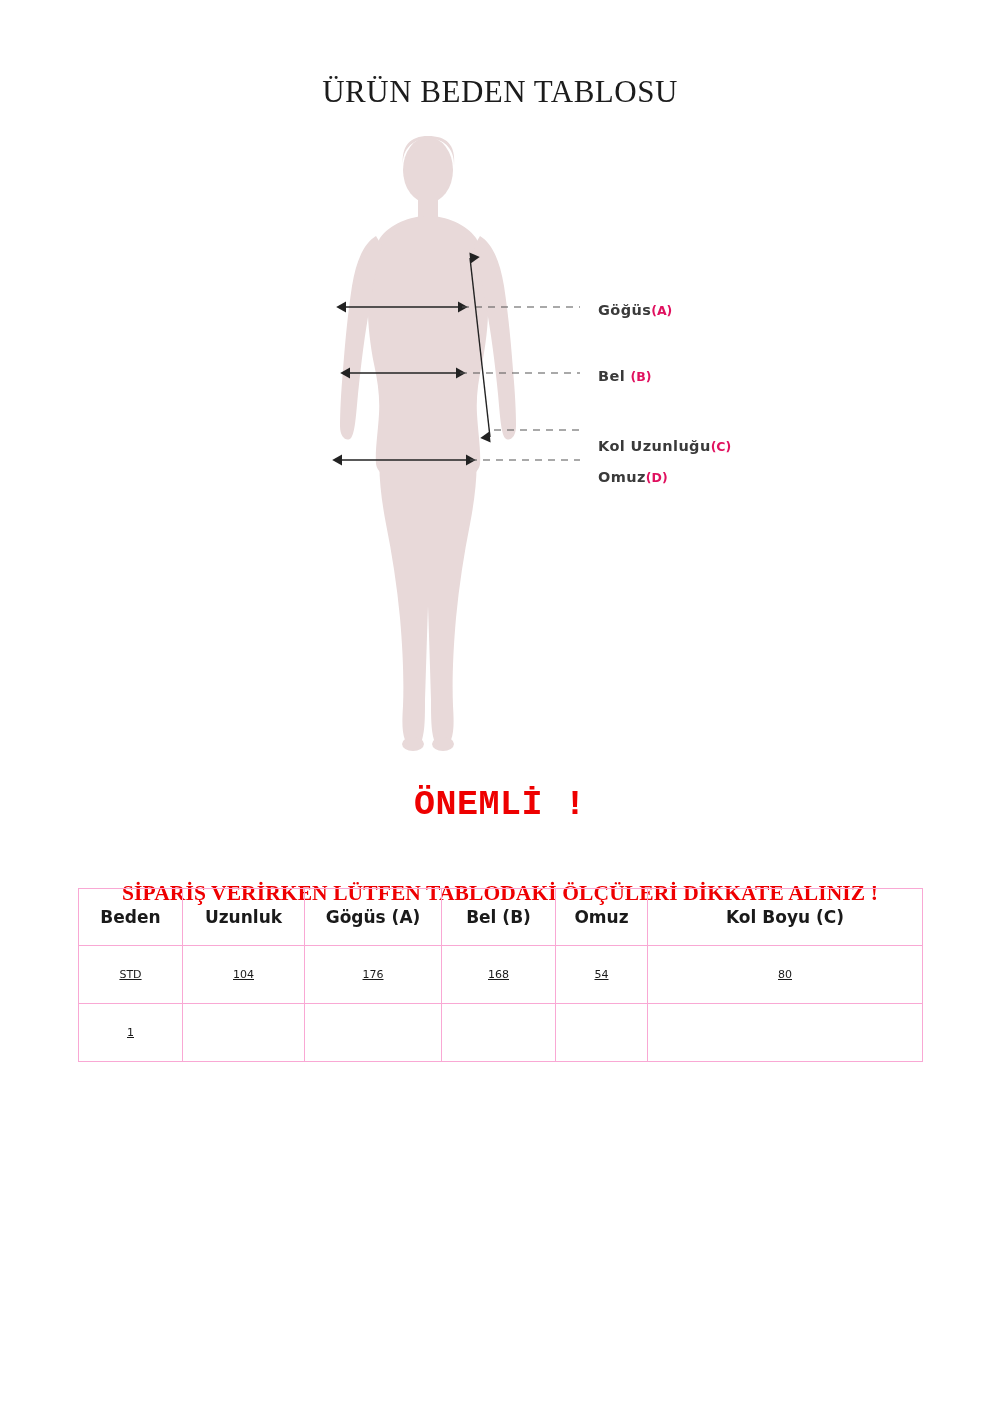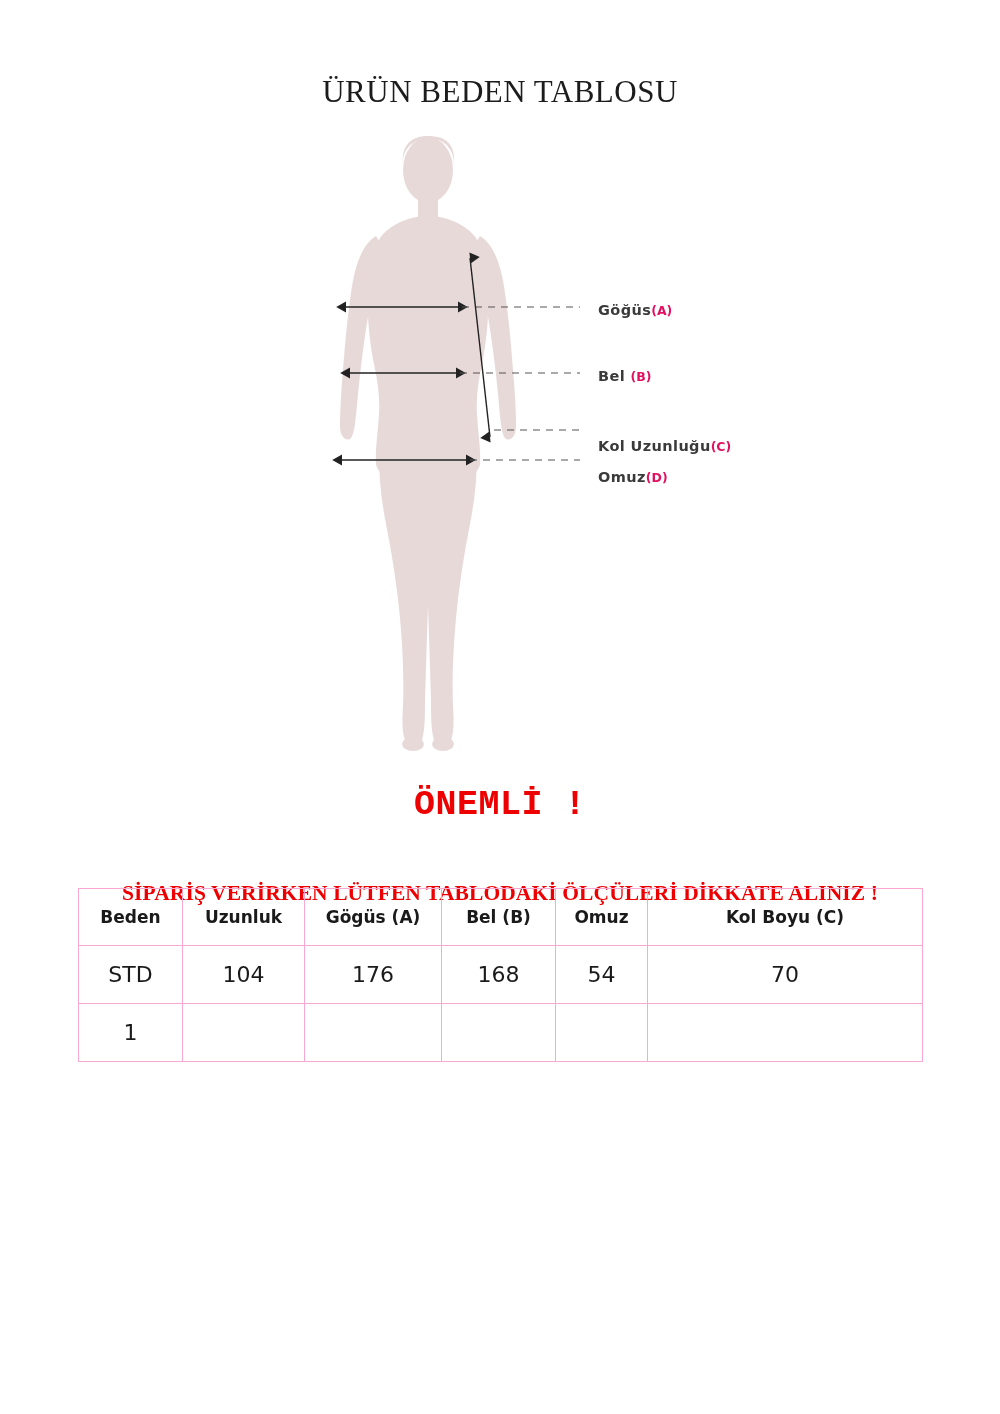--- a/index.html
+++ b/index.html
@@ -122,22 +122,23 @@
     font-family: "DejaVu Sans", sans-serif;
     color: #1a1a1a;
   }
   table.size-table th {
     height: 54px;
     font-size: 17px;
     font-weight: bold;
   }
   table.size-table td {
     height: 55px;
-    font-size: 22px;
+    font-size: 11px;
     font-weight: normal;
+    text-decoration: underline;
   }
   col.c-beden   { width: 104px; }
   col.c-uzunluk { width: 122px; }
   col.c-gogus   { width: 137px; }
   col.c-bel     { width: 114px; }
   col.c-omuz    { width: 92px; }
   col.c-kol     { width: 275px; }
 </style>
 </head>
 <body>
@@ -285,21 +286,21 @@
           <th>Kol Boyu (C)</th>
         </tr>
       </thead>
       <tbody>
         <tr>
           <td>STD</td>
           <td>104</td>
           <td>176</td>
           <td>168</td>
           <td>54</td>
-          <td>70</td>
+          <td>80</td>
         </tr>
         <tr>
           <td>1</td>
           <td></td>
           <td></td>
           <td></td>
           <td></td>
           <td></td>
         </tr>
       </tbody>

